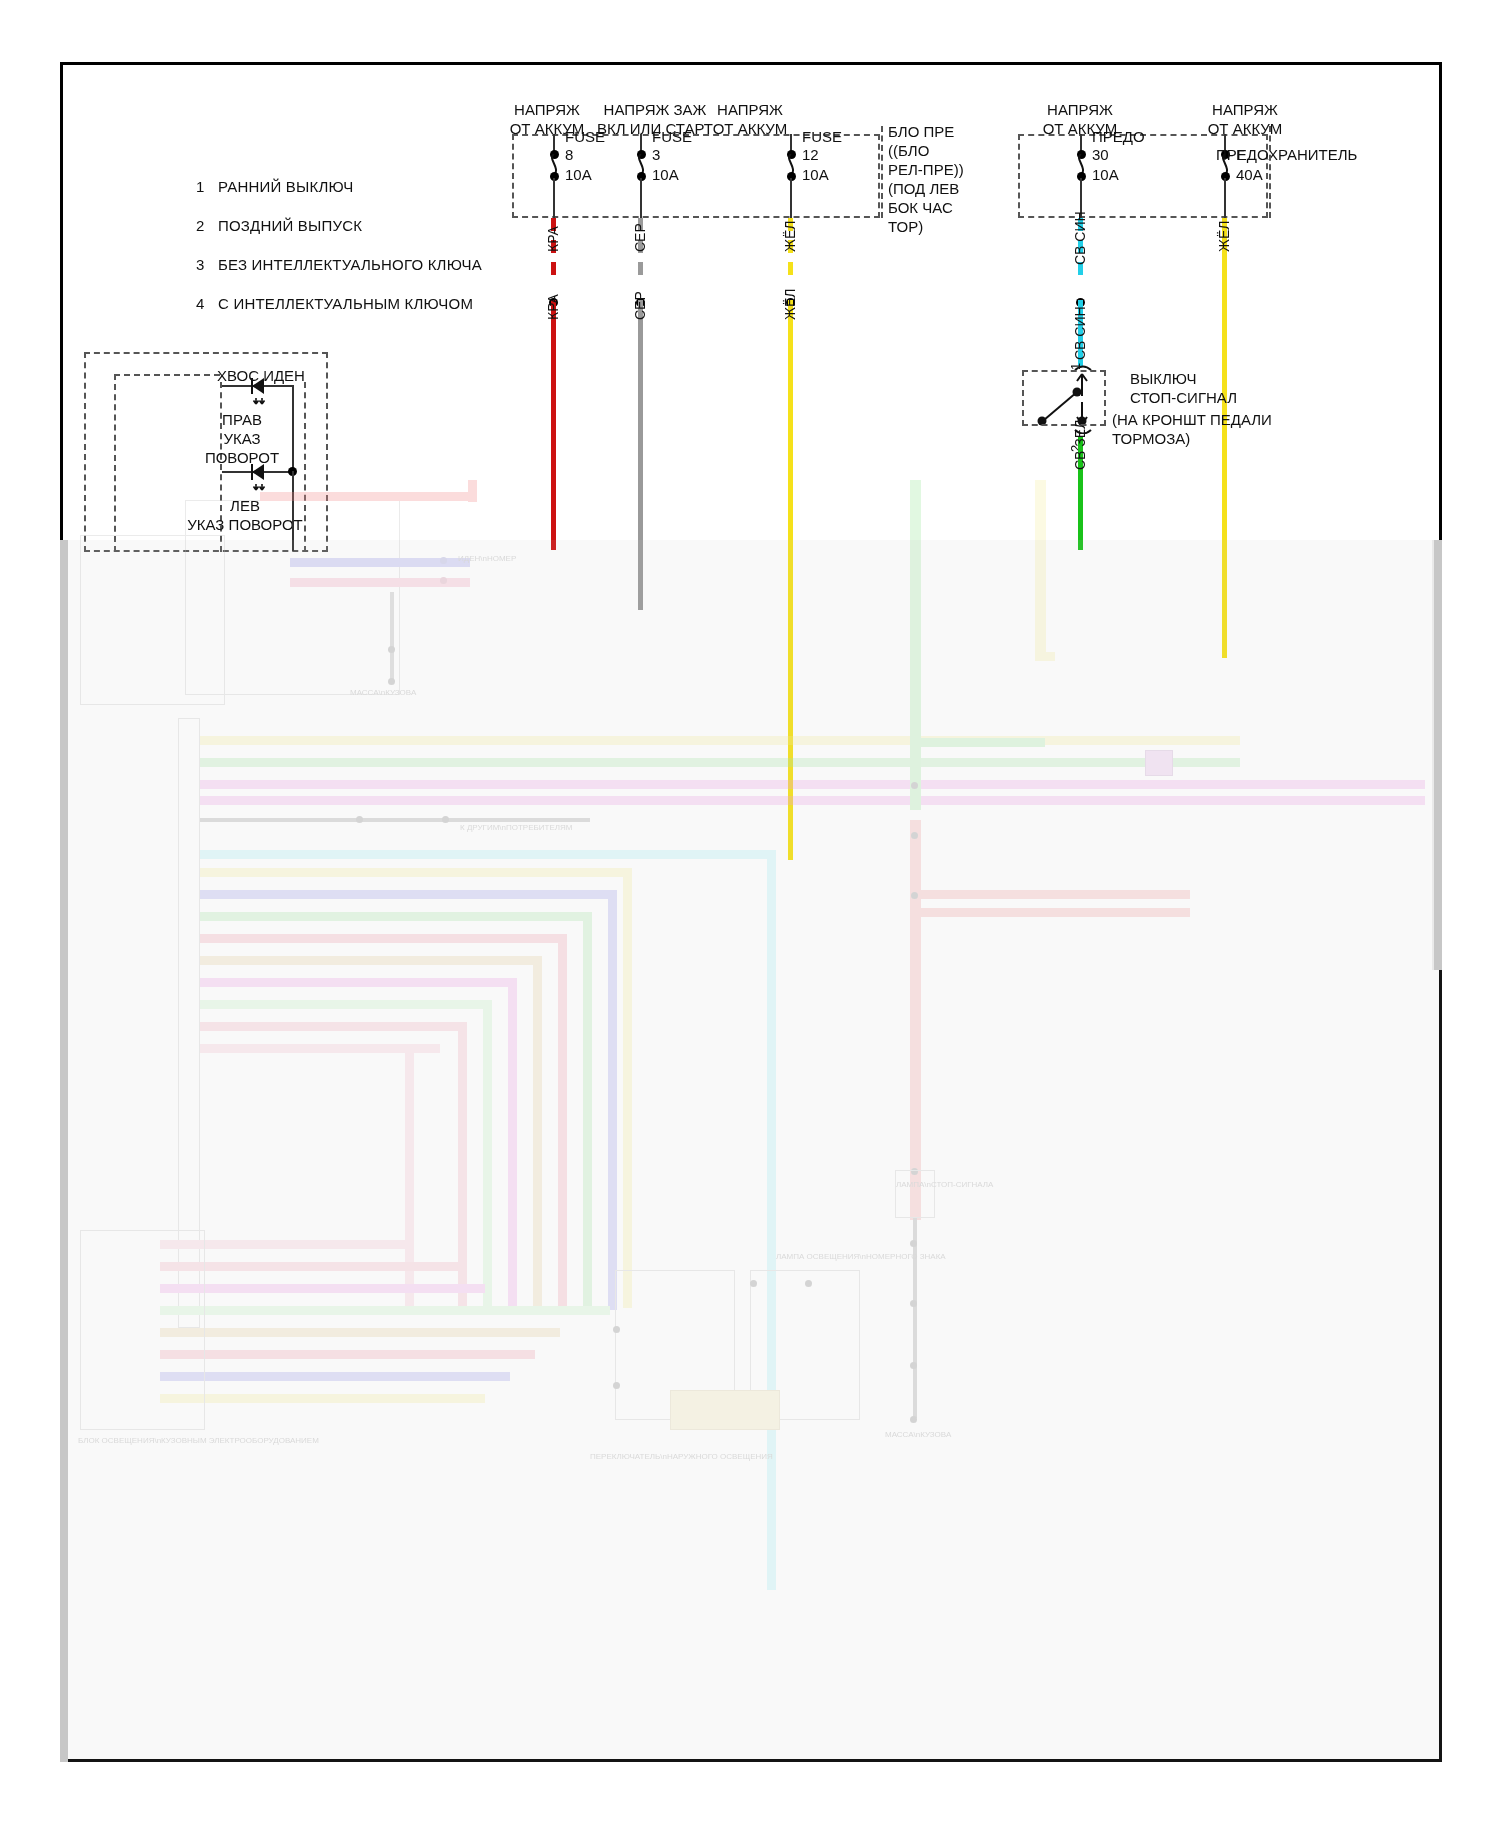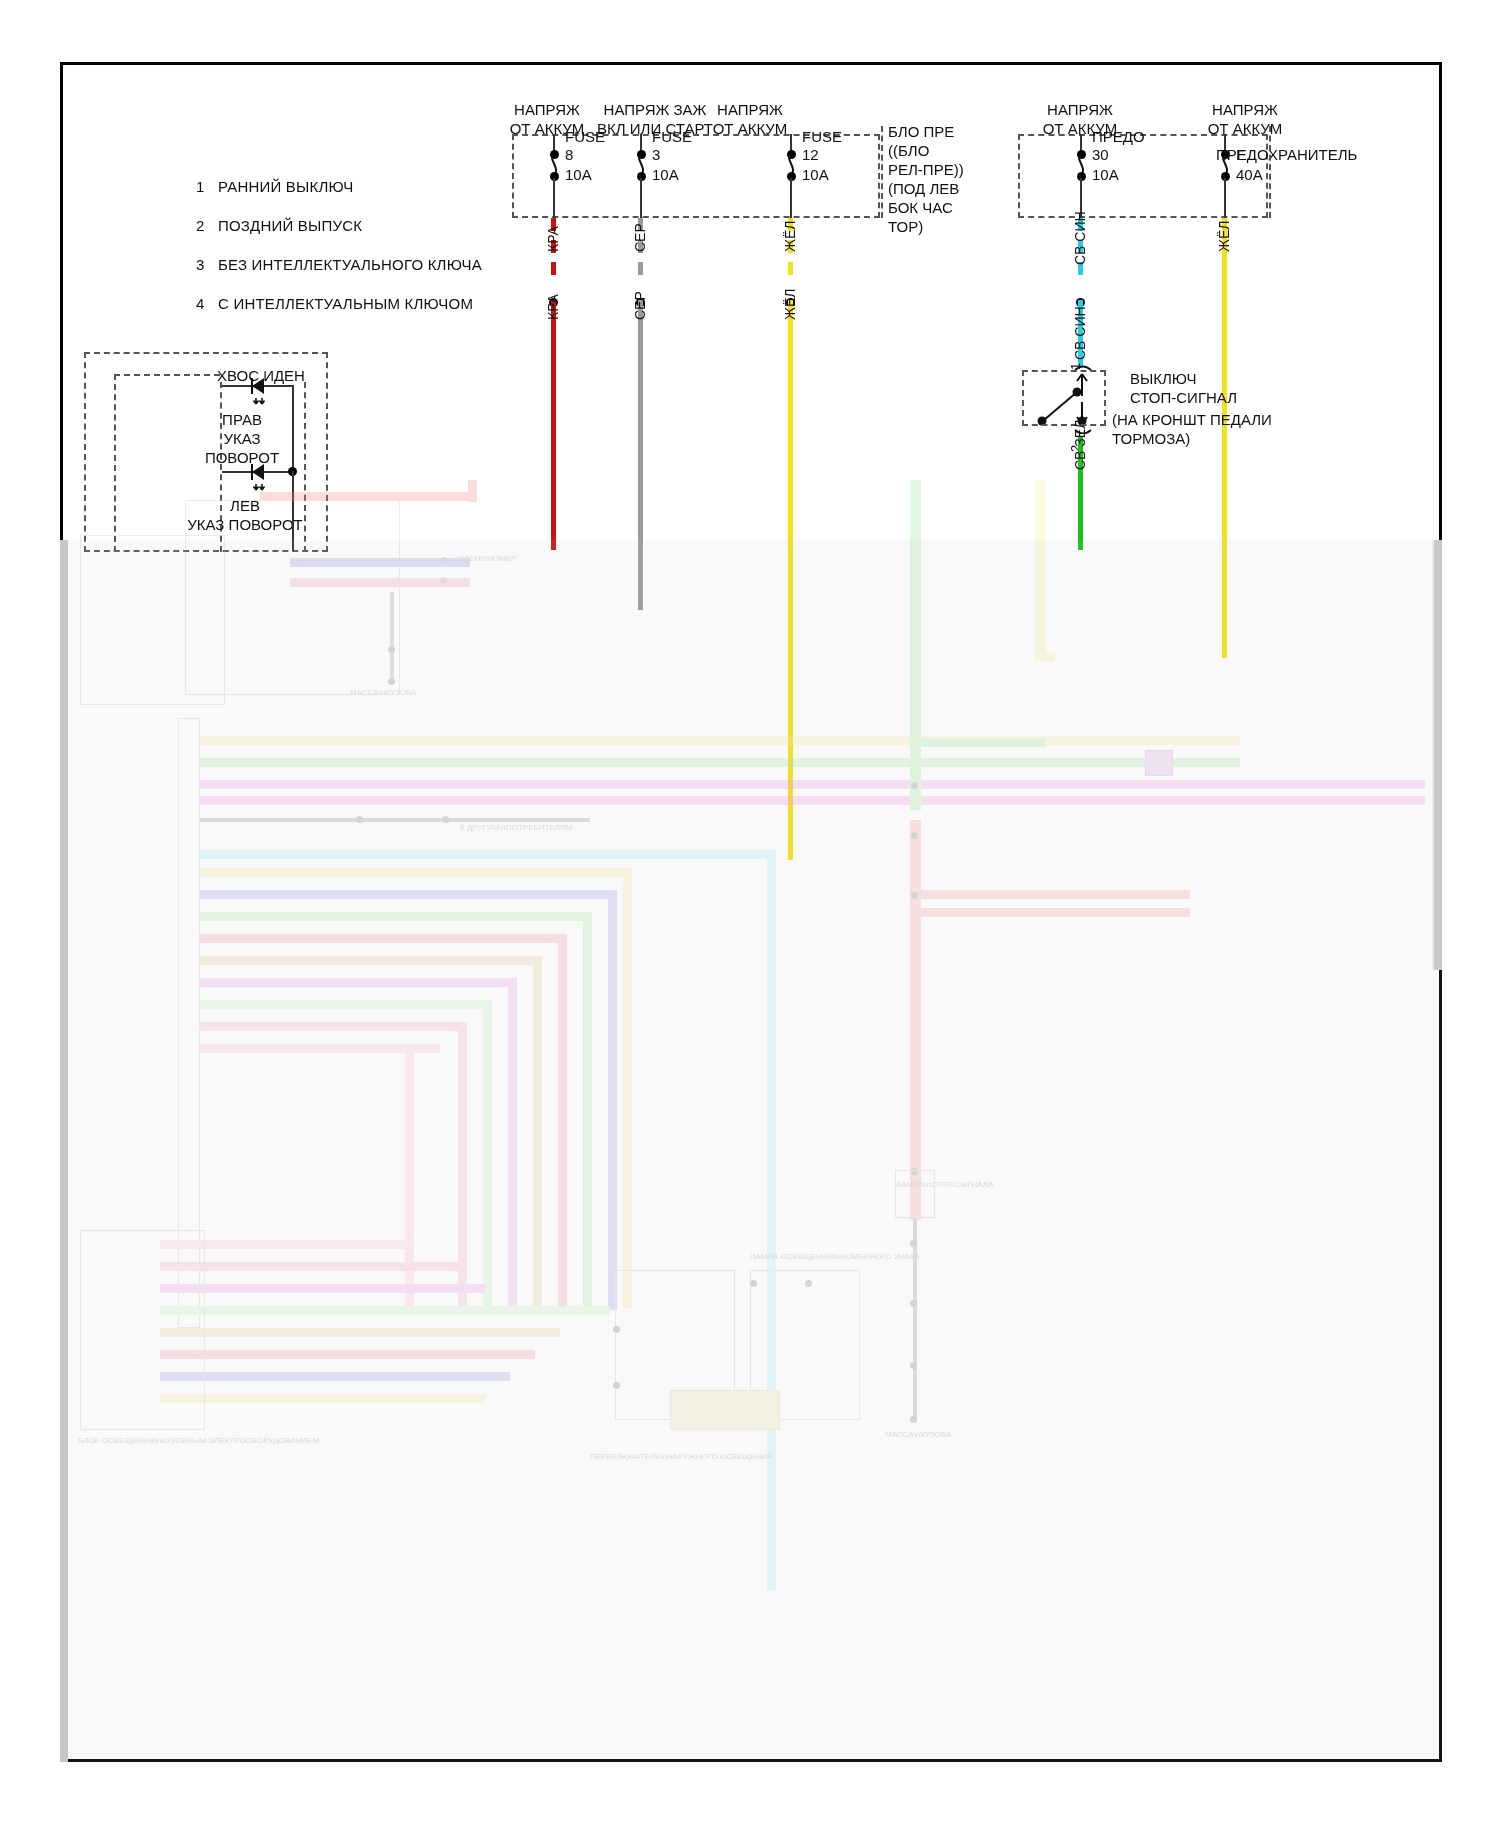--- a/index.html
+++ b/index.html
@@ -363,21 +363,21 @@
     <div class="fw" style="left:853px;top:678px;width:4px;height:200px;background:#8f8f8f;"></div>
     <div class="fdot" style="left:850px;top:700px;"></div>
     <div class="fdot" style="left:850px;top:760px;"></div>
     <div class="fdot" style="left:850px;top:822px;"></div>
     <div class="fdot" style="left:850px;top:876px;"></div>
     <div class="ftxt" style="left:825px;top:890px;">МАССА\nКУЗОВА</div>
 
     <div class="fbox" style="left:555px;top:730px;width:120px;height:150px;"></div>
     <div class="fbox" style="left:690px;top:730px;width:110px;height:150px;"></div>
     <div class="fbox" style="left:610px;top:850px;width:110px;height:40px;background:#efe0b0;border-color:#cfbf90;"></div>
-    <div class="ftxt" style="left:690px;top:712px;text-align:center;">ЛАМПА ОСВЕЩЕНИЯ\nНОМЕРНОГО ЗНАКА</div>
+    <div class="ftxt" style="left:716px;top:712px;text-align:center;">ЛАМПА ОСВЕЩЕНИЯ\nНОМЕРНОГО ЗНАКА</div>
     <div class="ftxt" style="left:530px;top:900px;margin-top:12px;">ПЕРЕКЛЮЧАТЕЛЬ\nНАРУЖНОГО ОСВЕЩЕНИЯ</div>
 
     <div class="fdot" style="left:553px;top:786px;"></div>
     <div class="fdot" style="left:553px;top:842px;"></div>
     <div class="fdot" style="left:690px;top:740px;"></div>
     <div class="fdot" style="left:745px;top:740px;"></div>
   </div>
 
   <div style="position:absolute;left:60px;top:540px;width:1382px;height:1222px;background:rgba(200,200,200,0.10);pointer-events:none;"></div>
   <div style="position:absolute;left:60px;top:540px;width:8px;height:1222px;background:#c7c7c7;"></div>

